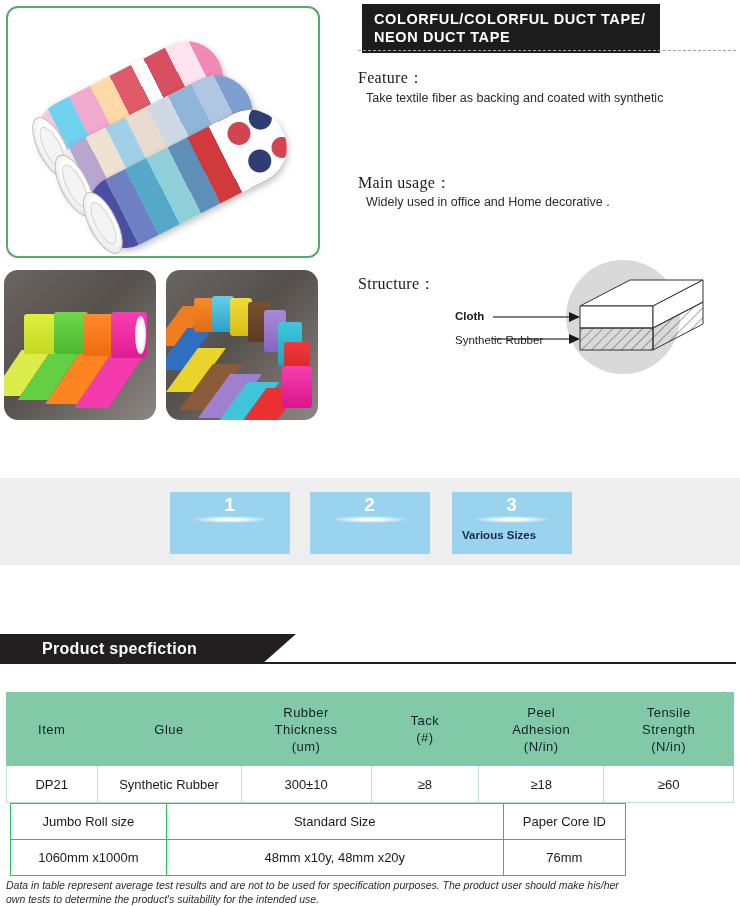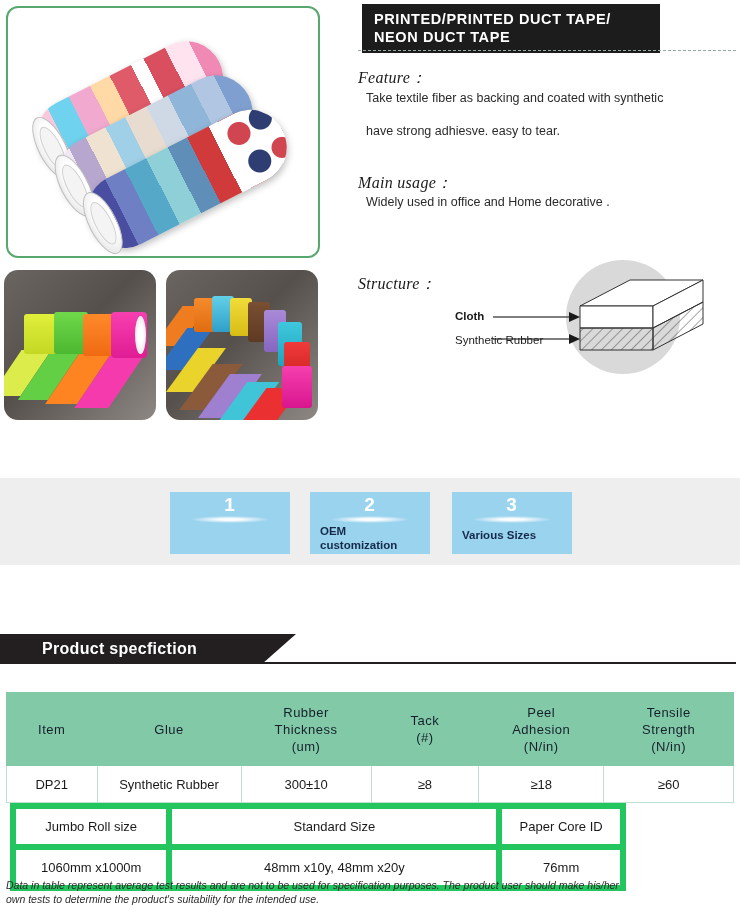--- a/index.html
+++ b/index.html
@@ -143,21 +143,20 @@
     width: 378px;
     border-top: 1px dashed #9aa8a4;
   }
 
   .sec-head {
     position: absolute;
     font-family: "Liberation Serif", serif;
     font-size: 16px;
     color: #1a1a1a;
     letter-spacing: 0.3px;
-    font-style: italic;
   }
   .sec-body {
     position: absolute;
     font-family: "Liberation Sans", sans-serif;
     font-size: 12.5px;
     color: #2a2a2a;
     line-height: 16.5px;
   }
   #feature-head { left: 358px; top: 68px; }
   #feature-body { left: 366px; top: 90px; width: 370px; }
@@ -288,21 +287,21 @@
     left: 10px;
     top: 803px;
     width: 616px;
   }
   #size-table td {
     background: #ffffff;
     color: #1a1a1a;
     font-size: 13px;
     height: 33px;
     text-align: center;
-    border: 6px solid #22c55e;
+    border: 1px solid #22c55e;
   }
   .footnote {
     position: absolute;
     left: 6px;
     top: 878px;
     width: 620px;
     font-size: 10.5px;
     font-style: italic;
     color: #2b2b2b;
     line-height: 14px;
@@ -350,30 +349,29 @@
   <div class="rb-roll" style="left:64px; top:28px; width:22px; height:38px; background:linear-gradient(180deg,#f0dc3a,#d8bc16);"></div>
   <div class="rb-roll" style="left:82px; top:32px; width:22px; height:40px; background:linear-gradient(180deg,#7a4f32,#5d3a22);"></div>
   <div class="rb-roll" style="left:98px; top:40px; width:22px; height:42px; background:linear-gradient(180deg,#a98ad8,#8566c0);"></div>
   <div class="rb-roll" style="left:112px; top:52px; width:24px; height:44px; background:linear-gradient(180deg,#3fc8dd,#1fa4bd);"></div>
   <div class="rb-roll" style="left:118px; top:72px; width:26px; height:44px; background:linear-gradient(180deg,#f03a3a,#c81e1e);"></div>
   <div class="rb-roll" style="left:116px; top:96px; width:30px; height:42px; background:linear-gradient(180deg,#f63fae,#d8158e);">
   </div>
 </div>
 
 <div class="title-bar">
-  <span>PRINTED/PRINTED DUCT TAPE/</span><br>
+  <span>COLORFUL/COLORFUL DUCT TAPE/</span><br>
   <span>NEON DUCT TAPE</span>
 </div>
 <div class="dashed-rule"></div>
 
 <div class="sec-head" id="feature-head">Feature：</div>
 <div class="sec-body" id="feature-body">
   <span>Take textile fiber as backing and coated with synthetic</span><br>
   <br>
-  <span>have strong adhiesve. easy to tear.</span>
 </div>
 
 <div class="sec-head" id="usage-head">Main usage：</div>
 <div class="sec-body" id="usage-body">
   <span>Widely used in office and Home decorative .</span>
 </div>
 
 <div class="sec-head" id="structure-head">Structure：</div>
 
 <div class="struct-diagram">
@@ -407,24 +405,20 @@
 <div class="gray-band"></div>
 
 <div class="badge" id="badge-1">
   <span class="num">1</span>
   <span class="sep"></span>
 </div>
 
 <div class="badge" id="badge-2">
   <span class="num">2</span>
   <span class="sep"></span>
-  <span class="lbl">
-    <span>OEM</span><br>
-    <span>customization</span>
-  </span>
 </div>
 
 <div class="badge" id="badge-3">
   <span class="num">3</span>
   <span class="sep"></span>
   <span class="lbl">
     <span>Various Sizes</span>
   </span>
 </div>
 

